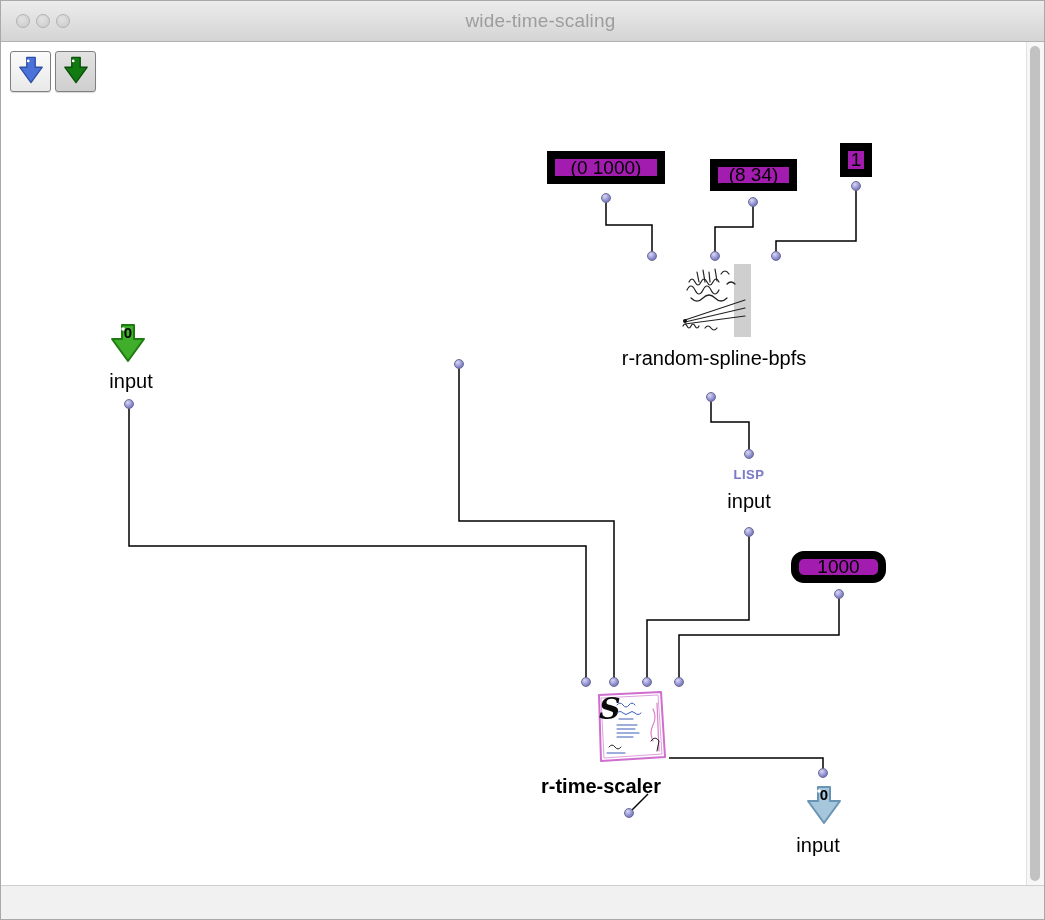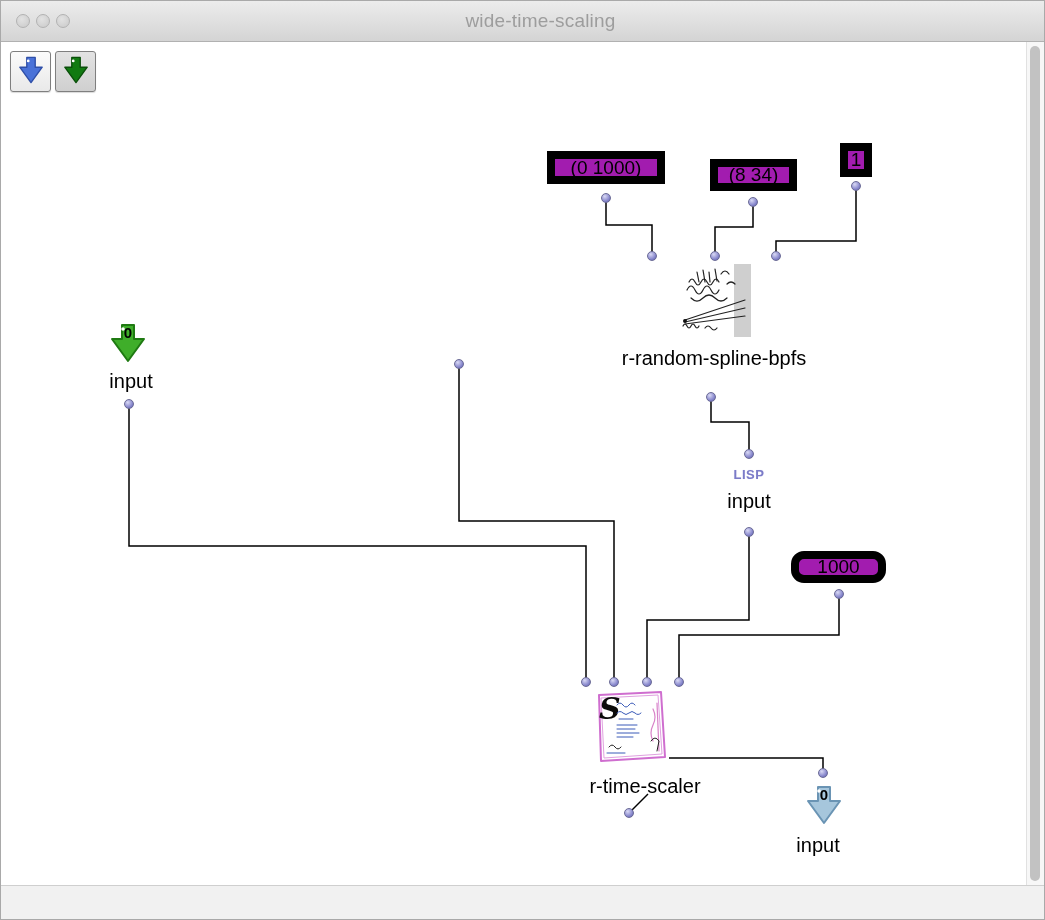--- a/index.html
+++ b/index.html
@@ -166,21 +166,21 @@
       <g fill="none" stroke="#d882c8" stroke-width="1.2" stroke-linecap="round">
         <path d="M58 20 q4 8 0 16 q-4 8 0 16"></path>
         <path d="M62 14 l2 48"></path>
       </g>
       <g fill="none" stroke="#222222" stroke-width="1" stroke-linecap="round">
         <path d="M56 52 q4 -6 8 0 l-2 10"></path>
         <path d="M14 58 q3 -4 6 0 t6 0"></path>
       </g>
     </svg>
   </div>
-  <div class="mlabel" style="left:544px;top:774px;width:200px;">r-time-scaler</div>
+  <div class="mlabel" style="left:500px;top:774px;width:200px;font-weight:bold;">r-time-scaler</div>
 
   <div class="io" style="left:109px;top:322px;width:36px;height:40px;">
     <svg width="36" height="40" viewBox="0 0 36 40">
       <path d="M12 2 H24 V16 H34 L18 38 L2 16 H12 Z" fill="#3fae2a" stroke="#1f7a12" stroke-width="2" stroke-linejoin="round"></path>
       <circle cx="13" cy="6" r="1.8" fill="#ffffff"></circle>
     </svg>
     <span class="badge">0</span>
   </div>
   <div class="mlabel" style="left:80px;top:369px;width:100px;">input</div>
 

